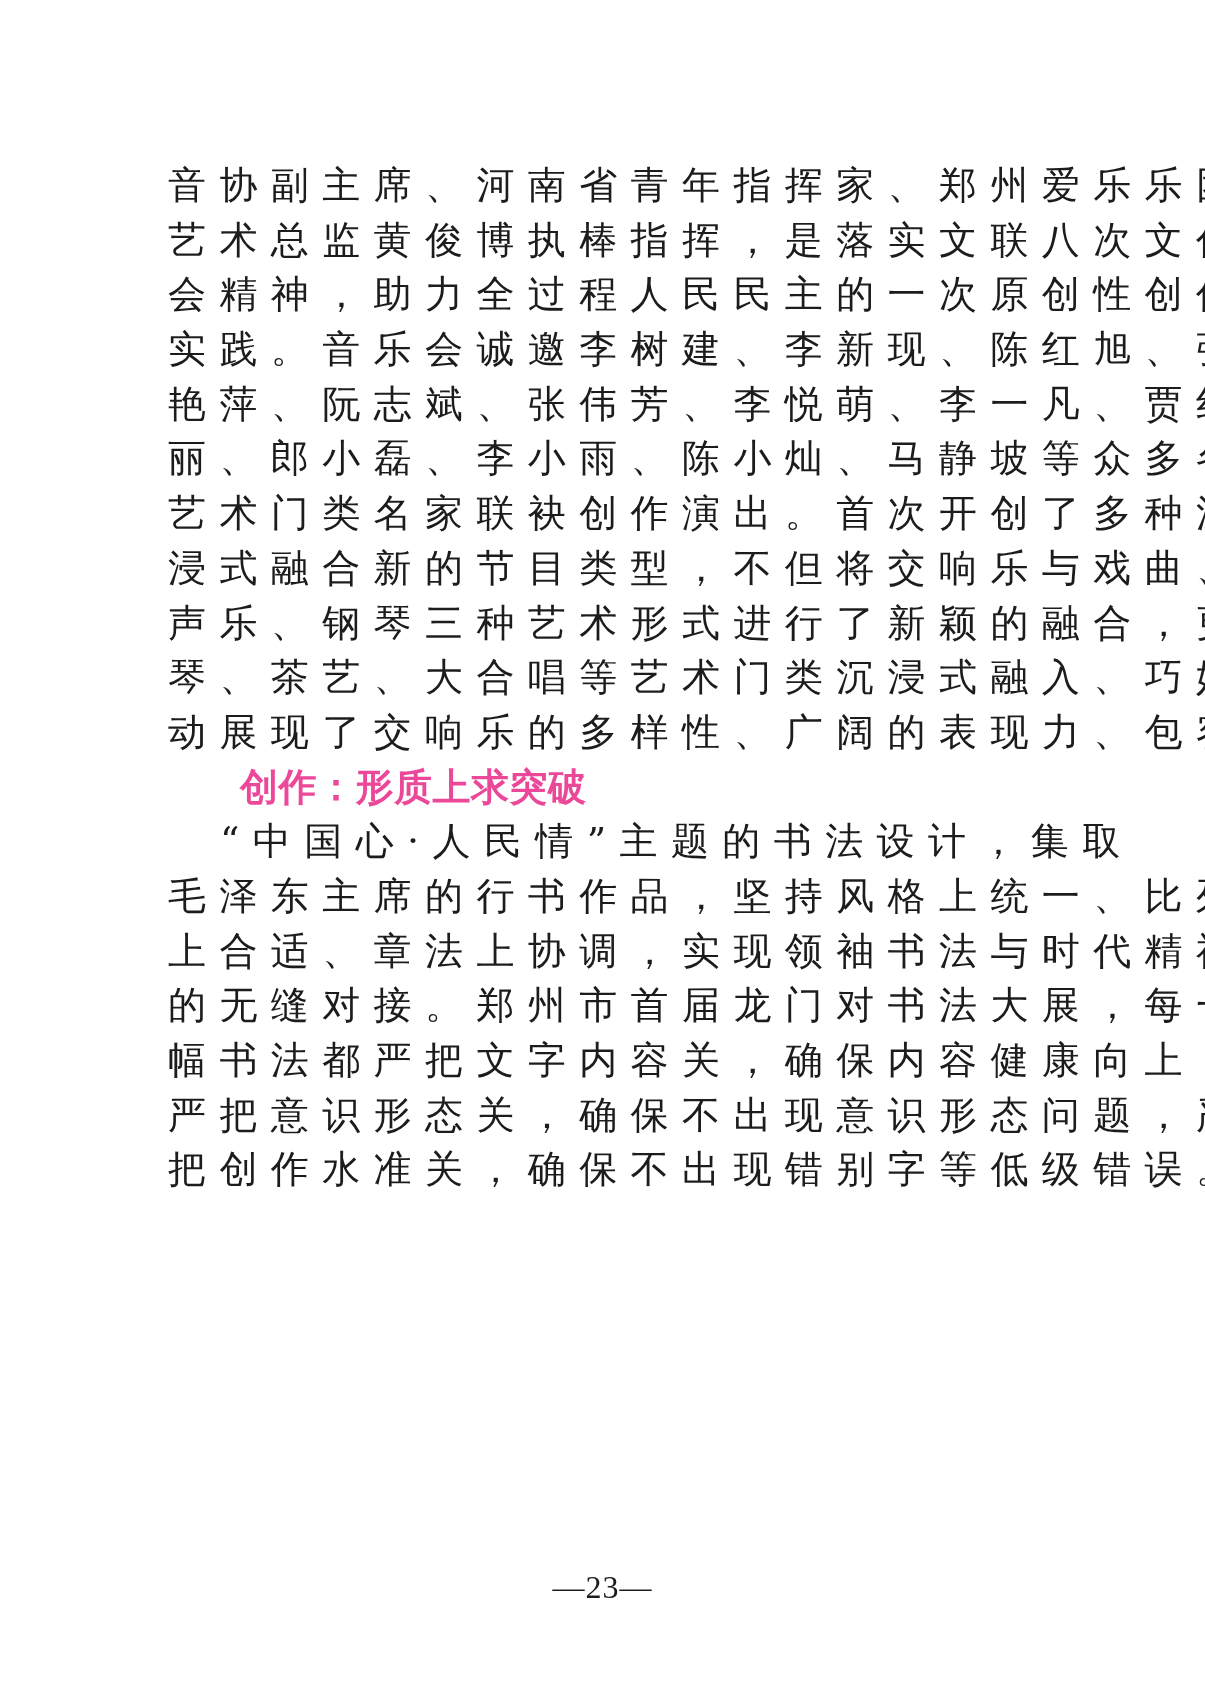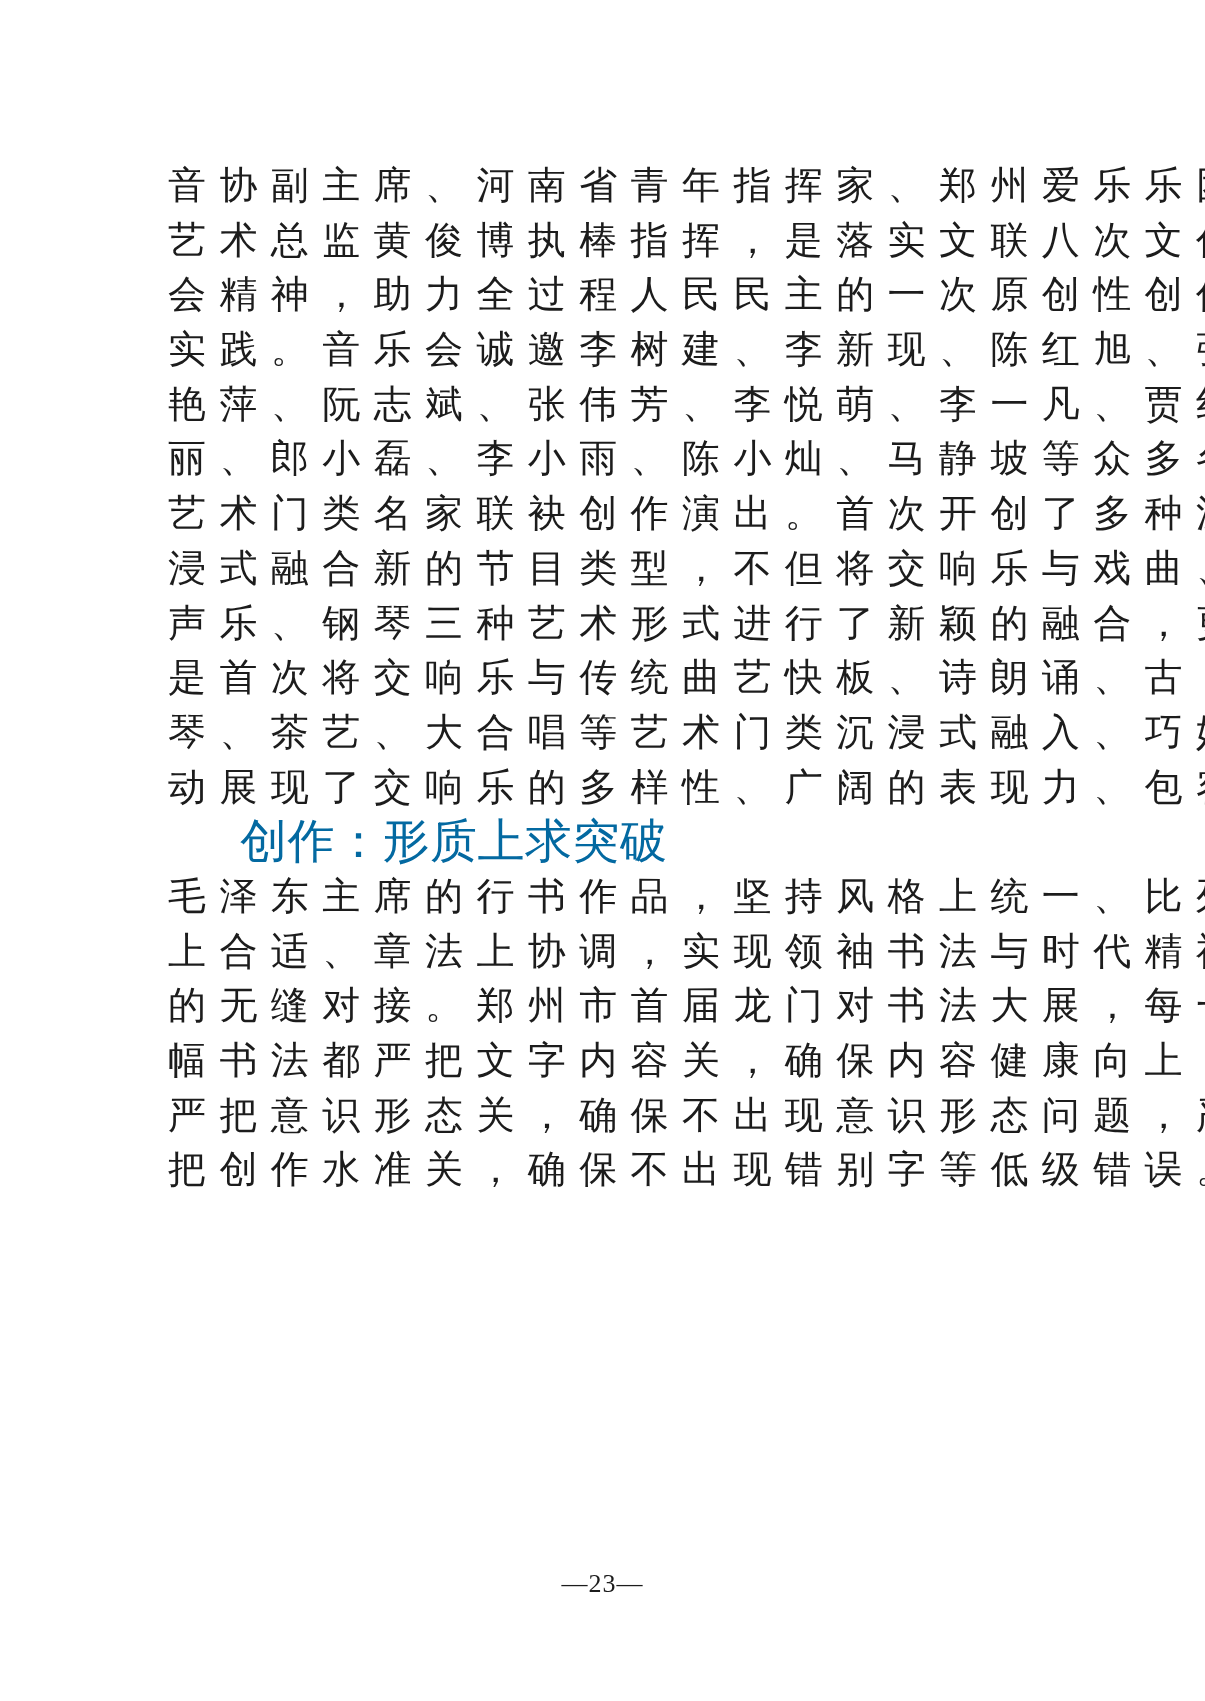--- a/index.html
+++ b/index.html
@@ -30,60 +30,60 @@
       color: #1c1c1c;
     }
     .line.indent {
       padding-left: 52px;
     }
     .heading {
       height: 54.7px;
       line-height: 54.7px;
       padding-left: 72px;
       font-family: "DejaVu Sans", "Liberation Sans", sans-serif;
-      font-size: 47px;
-      font-weight: normal;
+      font-size: 38px;
+      font-weight: bold;
       letter-spacing: 0.5px;
       white-space: nowrap;
-      color: #0369a1;
+      color: #ec4899;
     }
     .footer {
       position: absolute;
       left: 0;
       width: 1205px;
       top: 1569px;
       text-align: center;
       font-family: "Liberation Serif", "DejaVu Serif", serif;
-      font-size: 26px;
+      font-size: 32px;
       color: #1c1c1c;
       letter-spacing: 1px;
     }
   </style>
 </head>
 <body>
 
 <div class="page">
   <div>
     <div class="line">音协副主席、河南省青年指挥家、郑州爱乐乐团</div>
     <div class="line">艺术总监黄俊博执棒指挥，是落实文联八次文代</div>
     <div class="line">会精神，助力全过程人民民主的一次原创性创作</div>
     <div class="line">实践。音乐会诚邀李树建、李新现、陈红旭、张</div>
     <div class="line">艳萍、阮志斌、张伟芳、李悦萌、李一凡、贾红</div>
     <div class="line">丽、郎小磊、李小雨、陈小灿、马静坡等众多各</div>
     <div class="line">艺术门类名家联袂创作演出。首次开创了多种沉</div>
     <div class="line">浸式融合新的节目类型，不但将交响乐与戏曲、</div>
     <div class="line">声乐、钢琴三种艺术形式进行了新颖的融合，更</div>
-    <div class="line">是首次将交响乐与传统曲艺快板、诗朗诵、古</div>
     <div class="line">琴、茶艺、大合唱等艺术门类沉浸式融入、巧妙</div>
     <div class="line">动展现了交响乐的多样性、广阔的表现力、包容</div>
   </div>
 
   <div class="heading">创作：形质上求突破</div>
 
   <div>
+    <div class="line indent">“中国心·人民情”主题的书法设计，集取</div>
     <div class="line">毛泽东主席的行书作品，坚持风格上统一、比列</div>
     <div class="line">上合适、章法上协调，实现领袖书法与时代精神</div>
     <div class="line">的无缝对接。郑州市首届龙门对书法大展，每一</div>
     <div class="line">幅书法都严把文字内容关，确保内容健康向上，</div>
     <div class="line">严把意识形态关，确保不出现意识形态问题，严</div>
     <div class="line">把创作水准关，确保不出现错别字等低级错误。</div>
   </div>
 </div>
 
 <div class="footer">—23—</div>

